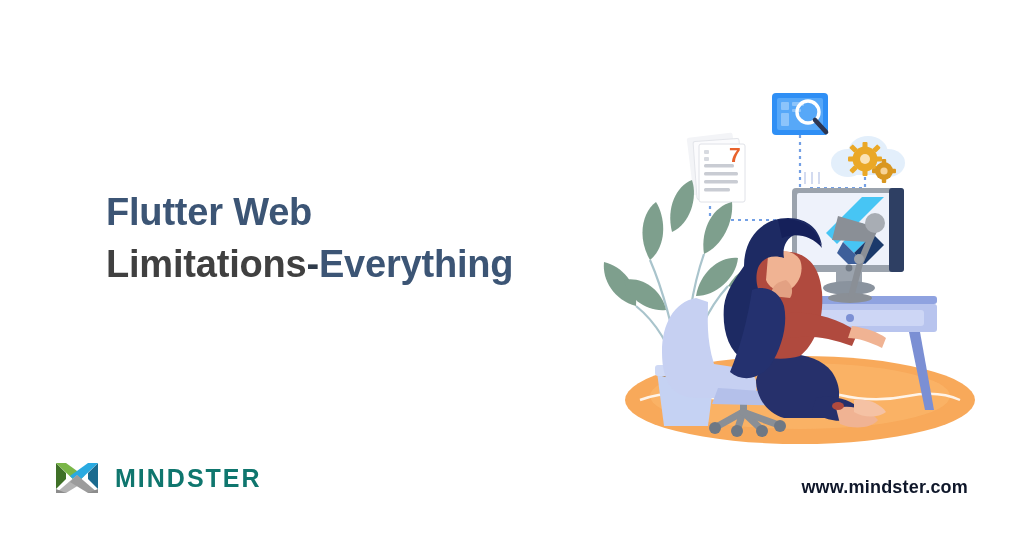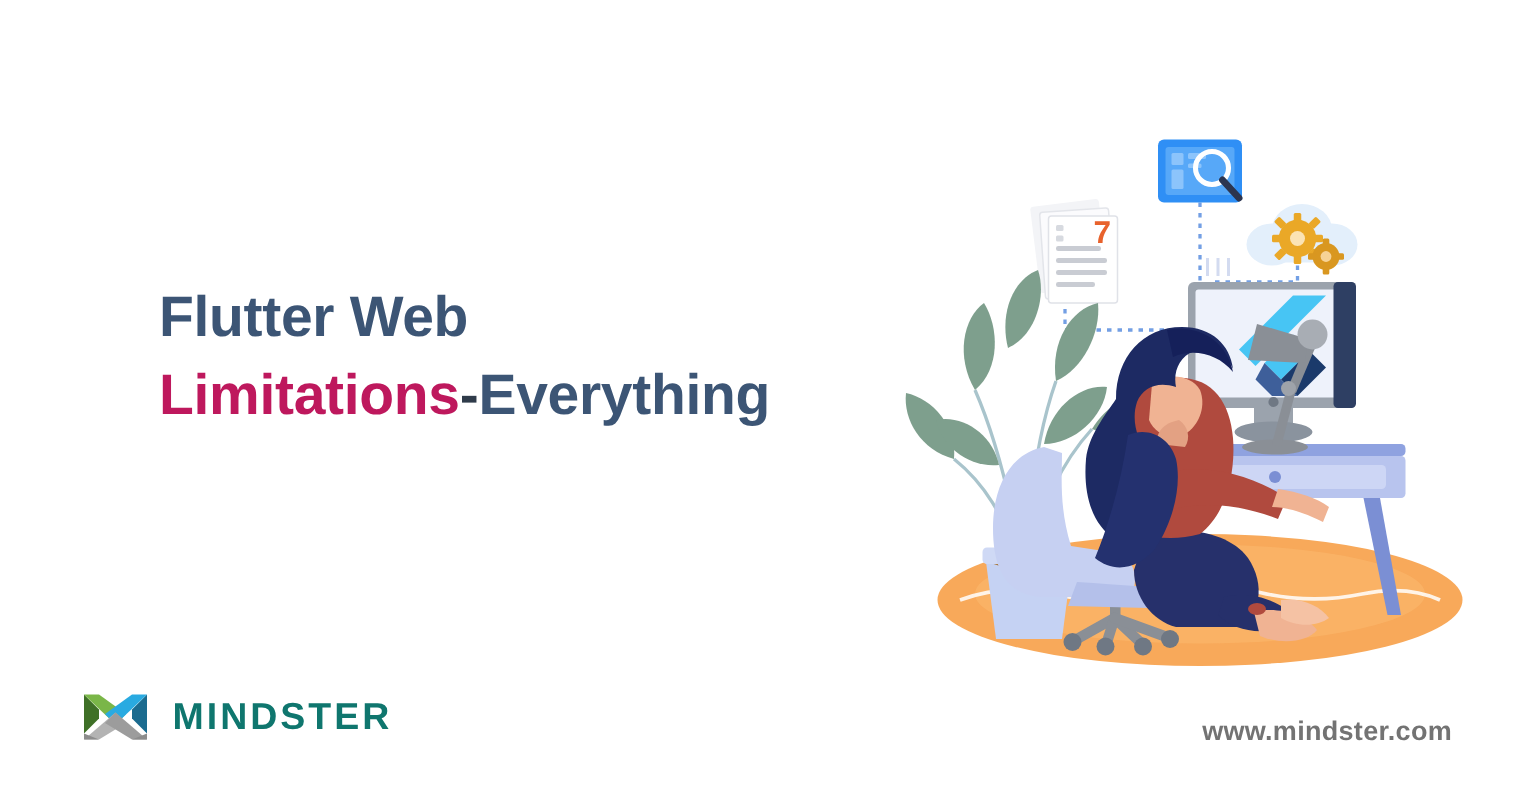--- a/index.html
+++ b/index.html
@@ -23,40 +23,40 @@
     left:58px; top:186px;
     width:520px;
     font-size:38px;
     font-weight:bold;
     line-height:52px;
     letter-spacing:-0.2px;
     color:#3c5575;
     margin-left:48px;
   }
   .headline .line{display:block;white-space:nowrap;}
-  .accent{color:#be185d;}
+  .accent{color:#404040;}
   .dash{color:#2f3b4a;}
 
   
   .logo-block{
     position:absolute;
     left:54px; top:459px;
     display:flex;align-items:center;gap:15px;
   }
   .logo-mark{width:46px;height:38px;display:block;}
   .logo-word{
     font-size:25px;font-weight:bold;letter-spacing:2.0px;
     color:#0f766e;
     line-height:1;
   }
   .site-url{
     position:absolute;
     right:56px; top:477px;
     font-size:18px;font-weight:bold;
-    color:#737373;
+    color:#0f172a;
     letter-spacing:0.2px;
   }
 
   
   .illustration{
     position:absolute;
     left:600px; top:60px;
     width:400px;height:390px;
   }
   .illustration svg{display:block;width:400px;height:390px;}

